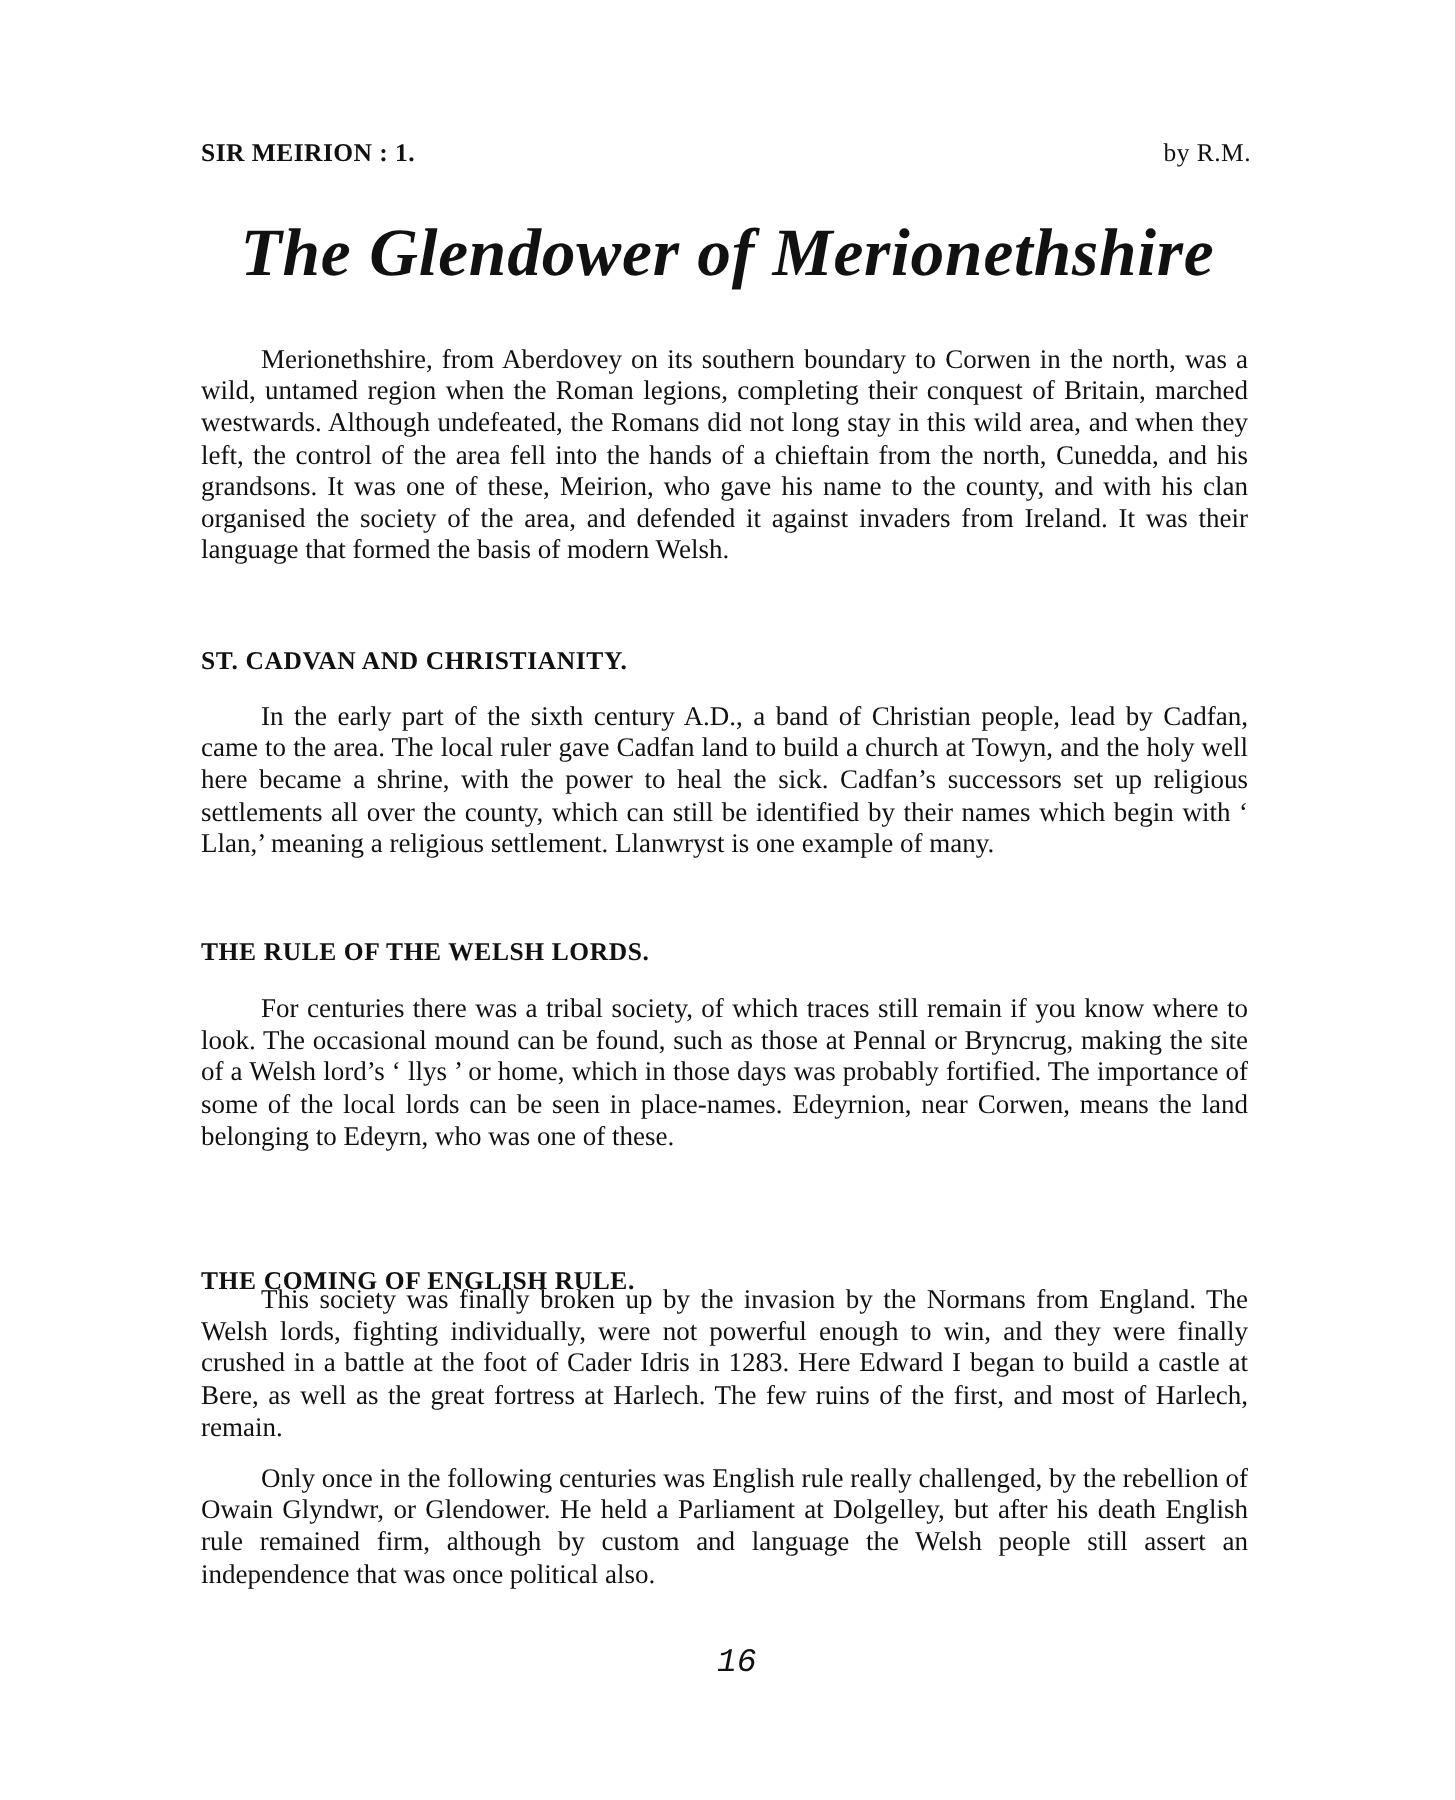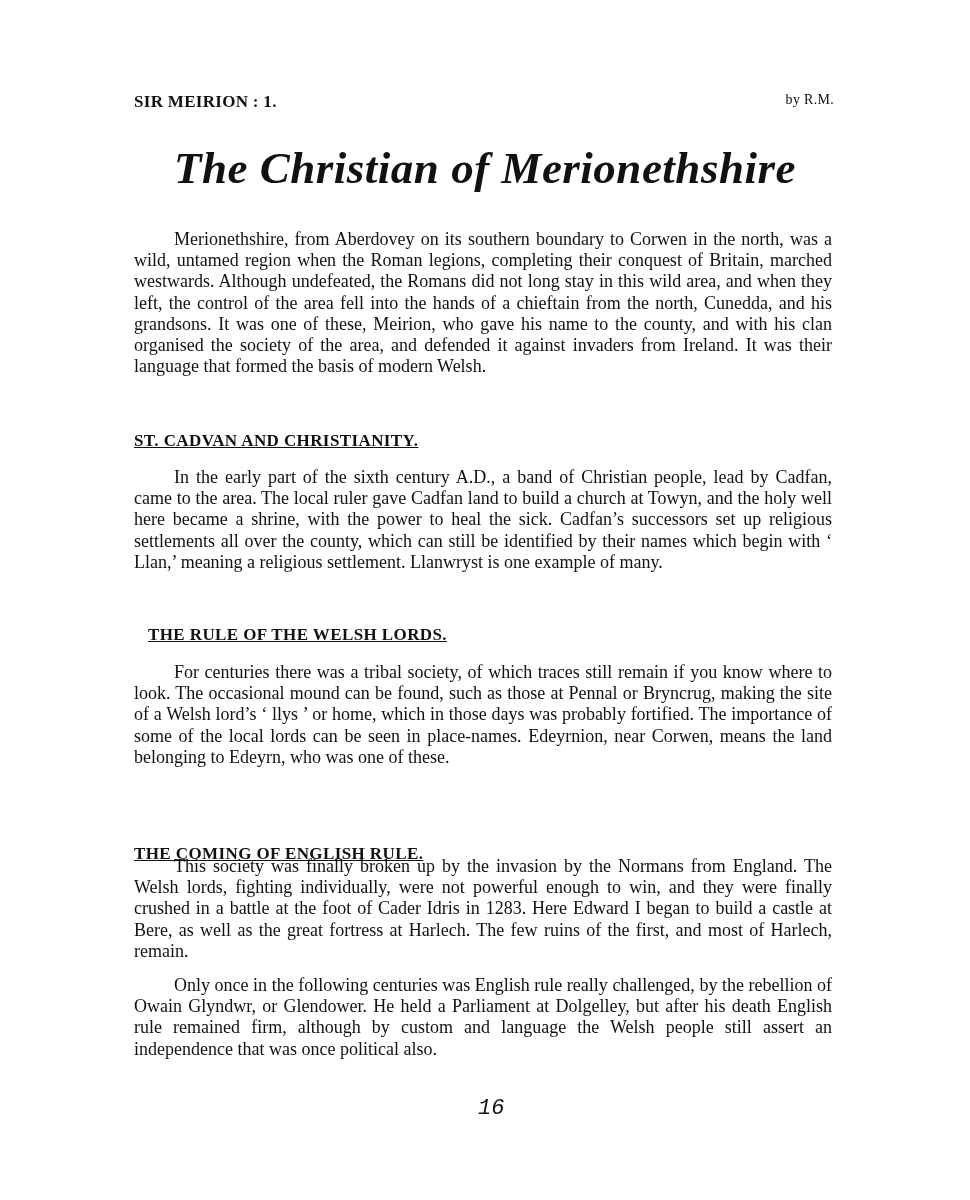--- a/index.html
+++ b/index.html
@@ -1,39 +1,39 @@
 <!DOCTYPE html>
 <html><head>
 <meta charset="utf-8">
 <style>
   html, body { margin: 0; padding: 0; background: #ffffff; }
   body { width: 970px; height: 1200px; position: relative; overflow: hidden; color: #111; font-family: "Liberation Serif", serif; }
   .header { position: absolute; top: 92px; left: 134px; width: 700px; height: 24px; }
   .series { position: absolute; left: 0; top: 0; font-weight: bold; font-size: 17px; letter-spacing: 0.3px; }
-  .byline { position: absolute; right: 0; top: 0; font-size: 14px; letter-spacing: 0.3px; }
+  .byline { position: absolute; right: 0; top: 0; font-size: 17px; letter-spacing: 0.3px; }
   .title { position: absolute; top: 142px; left: 0; width: 970px; text-align: center; font-style: italic; font-size: 45px; letter-spacing: 0.5px; }
   .para { position: absolute; left: 134px; width: 698px; font-size: 18px; line-height: 21.2px; text-align: justify; text-indent: 40px; margin: 0; hyphens: manual; }
-  .heading { position: absolute; left: 134px; font-weight: bold; font-size: 17px; letter-spacing: 0.4px; margin: 0; text-decoration: underline; }
+  .heading { position: absolute; left: 134px; font-weight: bold; font-size: 17px; letter-spacing: 0.4px; margin: 0; }
   .pagenum { position: absolute; top: 1096px; left: 478px; font-style: italic; font-size: 22px; font-family: Liberation Mono, monospace; }
 </style>
 </head>
 <body>
 
 <div class="header">
   <span class="series">SIR MEIRION : 1.</span>
   <span class="byline">by R.M.</span>
 </div>
 
-<h1 class="title" style="margin:0;">The Christian of Merionethshire</h1>
+<h1 class="title" style="margin:0;">The Glendower of Merionethshire</h1>
 
 <p class="para" style="top:229px;">Merionethshire, from Aberdovey on its southern boundary to Corwen in the north, was a wild, untamed region when the Roman legions, completing their conquest of Britain, marched westwards.  Although undefeated, the Romans did not long stay in this wild area, and when they left, the control of the area fell into the hands of a chieftain from the north, Cunedda, and his grandsons.  It was one of these, Meirion, who gave his name to the county, and with his clan organised the society of the area, and defended it against invaders from Ireland.  It was their language that formed the basis of modern Welsh.</p>
 
 <h2 class="heading" style="top:431px;">ST. CADVAN AND CHRISTIANITY.</h2>
 <p class="para" style="top:467px;">In the early part of the sixth century A.D., a band of Christian people, lead by Cadfan, came to the area.  The local ruler gave Cadfan land to build a church at Towyn, and the holy well here became a shrine, with the power to heal the sick. Cadfan’s successors set up religious settlements all over the county, which can still be identified by their names which begin with ‘ Llan,’ meaning a religious settlement.  Llanwryst is one example of many.</p>
 
-<h2 class="heading" style="top:625px;margin-left:14px;">THE RULE OF THE WELSH LORDS.</h2>
+<h2 class="heading" style="top:625px;">THE RULE OF THE WELSH LORDS.</h2>
 <p class="para" style="top:662px;">For centuries there was a tribal society, of which traces still remain if you know where to look.  The occasional mound can be found, such as those at Pennal or Bryncrug, making the site of a Welsh lord’s ‘ llys ’ or home, which in those days was probably fortified.  The importance of some of the local lords can be seen in place-names.  Edeyrnion, near Corwen, means the land belonging to Edeyrn, who was one of these.</p>
 
 <h2 class="heading" style="top:844px;">THE COMING OF ENGLISH RULE.</h2>
 <p class="para" style="top:856px;">This society was finally broken up by the invasion by the Normans from England.  The Welsh lords, fighting individually, were not powerful enough to win, and they were finally crushed in a battle at the foot of Cader Idris in 1283. Here Edward I began to build a castle at Bere, as well as the great fortress at Harlech.  The few ruins of the first, and most of Harlech, remain.</p>
 <p class="para" style="top:975px;">Only once in the following centuries was English rule really challenged, by the rebellion of Owain Glyndwr, or Glendower.  He held a Parliament at Dol­gelley, but after his death English rule remained firm, although by custom and language the Welsh people still assert an independence that was once political also.</p>
 
 <div class="pagenum">16</div>
 
 </body></html>

